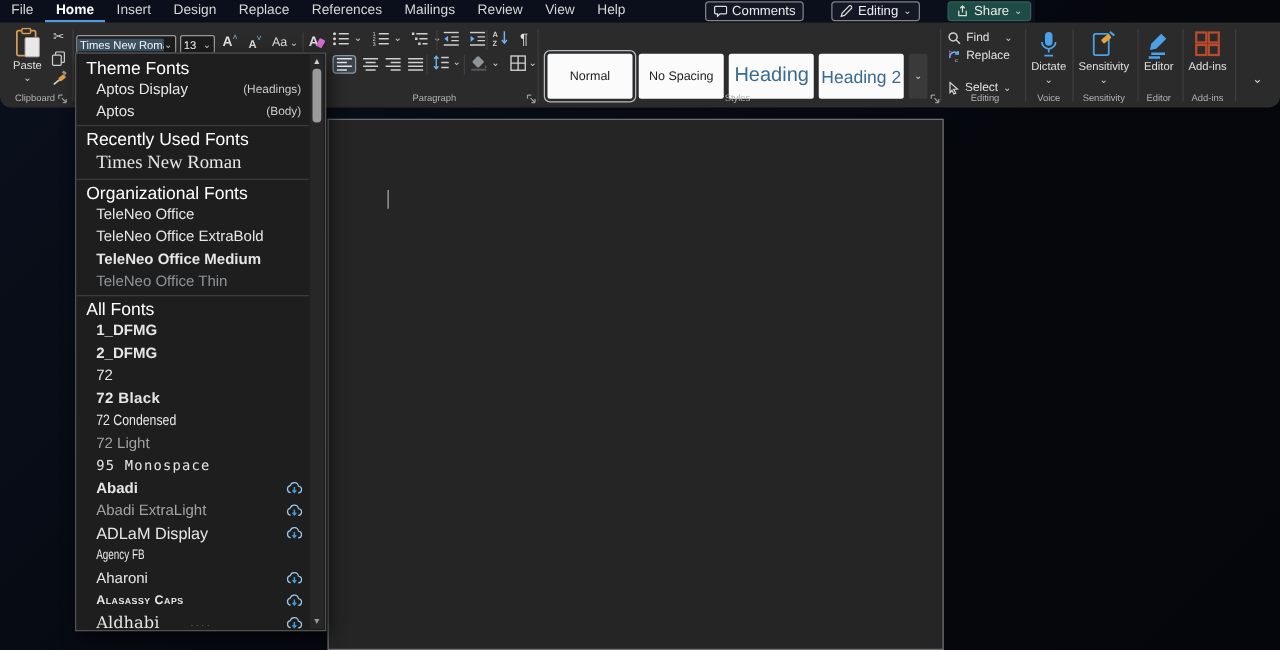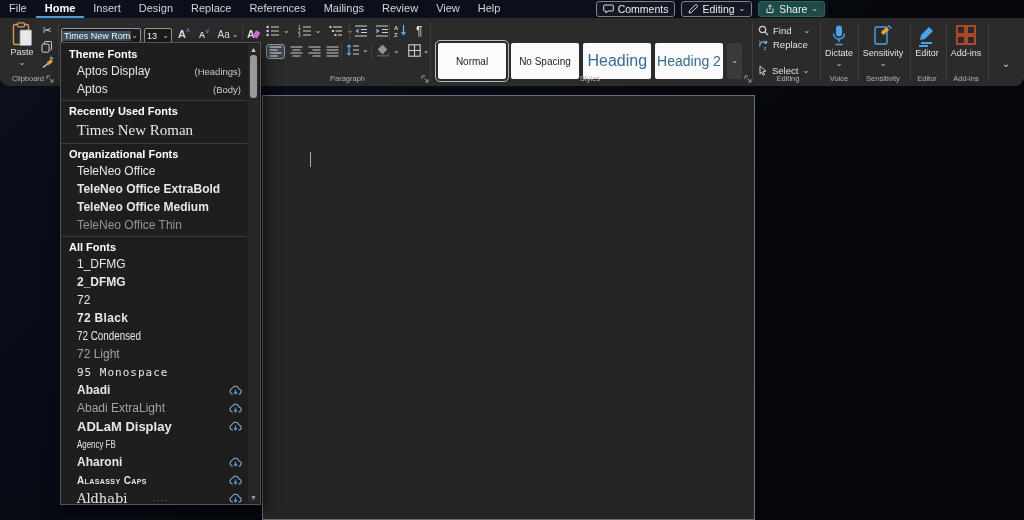--- a/index.html
+++ b/index.html
@@ -5,21 +5,21 @@
   html,body{margin:0;padding:0}
   body{width:1024px;height:520px;position:relative;overflow:hidden;
        background:linear-gradient(135deg,#0a101d 0%,#05070d 60%,#04060b 100%);
        font-family:"Liberation Sans",sans-serif;color:#e4e4e4;-webkit-font-smoothing:antialiased}
   svg{display:block}
 
   
   .titlebar{position:absolute;left:0;top:0;width:828px;height:18px;background:#0b0f1b;display:flex;align-items:flex-start}
   .tab{font-size:11px;color:#d6d6d6;padding:0 9px;height:18px;line-height:17px;cursor:default;white-space:nowrap}
   .tab.active{font-weight:bold;color:#fff;box-shadow:inset 0 -2px 0 #4f9bdc}
-  .tb-right{position:absolute;right:3px;top:1px;height:16px;display:flex;gap:6px;align-items:center}
+  .tb-right{position:absolute;right:3px;top:1px;height:16px;display:flex;gap:22px;align-items:center}
   .tb-btn{height:14px;border:1px solid #7f8287;border-radius:3px;font-size:10.5px;display:flex;align-items:center;gap:4px;padding:0 6px;color:#ececec;background:#141824;white-space:nowrap}
   .tb-btn.share{background:#1d4b45;border-color:#33605a}
   .chev{font-size:8px;color:#cfcfcf;line-height:1}
 
   
   .ribbon{position:absolute;left:0;top:18px;width:1024px;height:68px;background:#2b2b2c;border-radius:0 0 9px 9px}
   .gsep{position:absolute;top:5px;height:58px;width:1px;background:#3e3e40}
   .glabel{position:absolute;top:56px;font-size:7.5px;color:#b2b2b2;text-align:center;white-space:nowrap}
   .launcher{position:absolute;top:57px;opacity:.85}
   .bigbtn{position:absolute;display:flex;flex-direction:column;align-items:center;gap:1px}
@@ -48,31 +48,31 @@
   
   .erow{position:absolute;display:flex;align-items:center;gap:4px;font-size:9.5px;color:#e2e2e2;white-space:nowrap}
 
   
   .page{position:absolute;left:262px;top:95px;width:493px;height:425px;background:#252525;border:1px solid #6b6f73;box-sizing:border-box;z-index:2}
   .caret{position:absolute;left:310px;top:152px;width:1.3px;height:15px;background:#a8adb2;z-index:3}
 
   
   .dd{position:absolute;left:60px;top:42px;width:201px;height:463px;background:#1e1e1e;border:1px solid #525252;box-shadow:3px 5px 14px rgba(0,0,0,.65);z-index:20;box-sizing:border-box}
   .dd-list{position:absolute;left:0;top:3px;right:13px}
-  .dd-h{height:16px;line-height:16px;padding-left:8px;font-size:11px;font-weight:bold;color:#ffffff}
+  .dd-h{height:16px;line-height:16px;padding-left:8px;font-size:14px;font-weight:normal;color:#ffffff}
   .dd-i{height:18px;padding-left:16px;font-size:12px;color:#e6e6e6;display:flex;align-items:center;position:relative}
   .dd-i.tall{height:22px}
   .dd-i .tag{position:absolute;right:6px;font-size:9.5px;color:#cbcbcb}
   .dd-i .cloud{position:absolute;right:5px;top:4px}
   .dd-sep{border-top:1px solid #3c3c3c;margin:2px 0 2px 0}
   .f-serif{font-family:"Liberation Serif",serif;font-size:15px}
-  .f-xb{font-weight:700}
+  .f-xb{font-weight:400}
   .f-md{font-weight:600}
   .f-thin{color:#8f9599}
-  .f-b{font-weight:normal}
+  .f-b{font-weight:bold}
   .f-black{font-weight:900;letter-spacing:.3px}
   .f-cond{transform:scaleX(.82);transform-origin:left center;white-space:nowrap}
   .f-light{color:#a2a2a2}
   .f-mono{font-family:"DejaVu Sans Mono",monospace;font-size:11px;letter-spacing:1px}
   .f-agency{transform:scaleX(.72);transform-origin:left center;font-size:11px;white-space:nowrap}
   .f-sc{font-variant:small-caps;font-size:10px;font-weight:600;letter-spacing:.4px}
   .f-serif2{font-family:"DejaVu Serif",serif;font-size:13px}
   .dd-scroll{position:absolute;right:1px;top:1px;width:11px;bottom:1px;background:#272727}
   .dd-thumb{position:absolute;left:2px;right:2px;top:11px;height:43px;background:#9a9a9a;border-radius:3px}
   .dd-arr{position:absolute;left:0;width:11px;font-size:7px;color:#cfcfcf;text-align:center}

